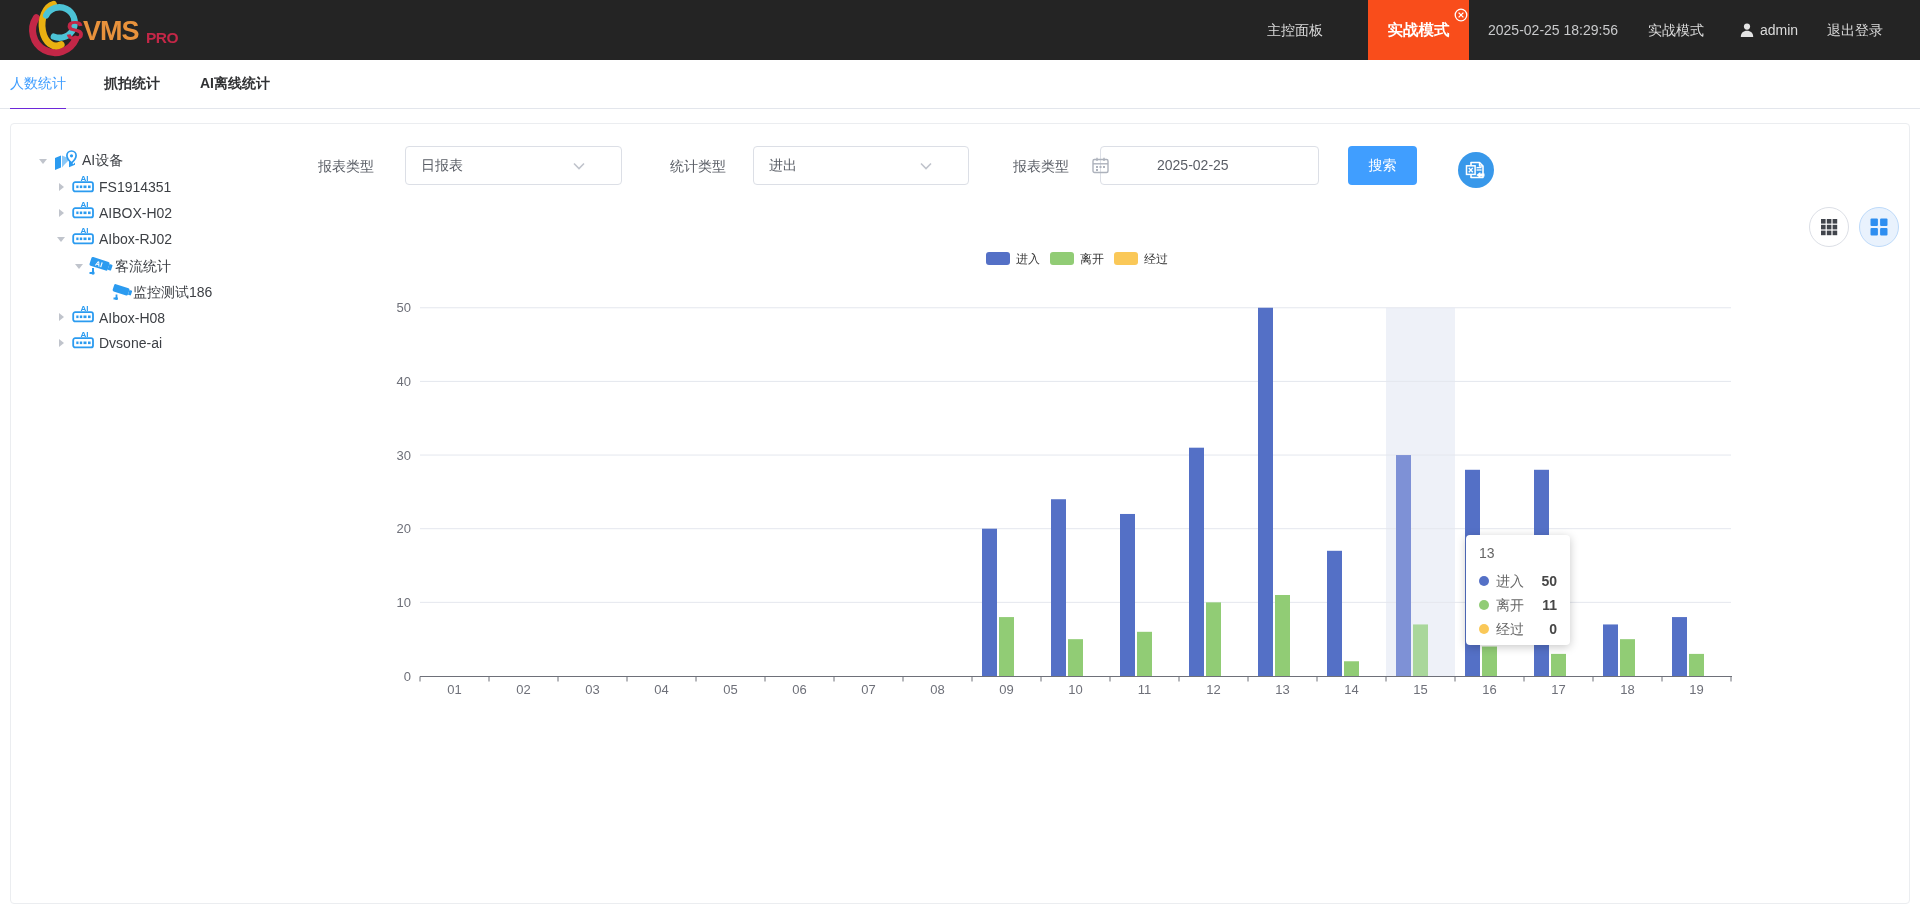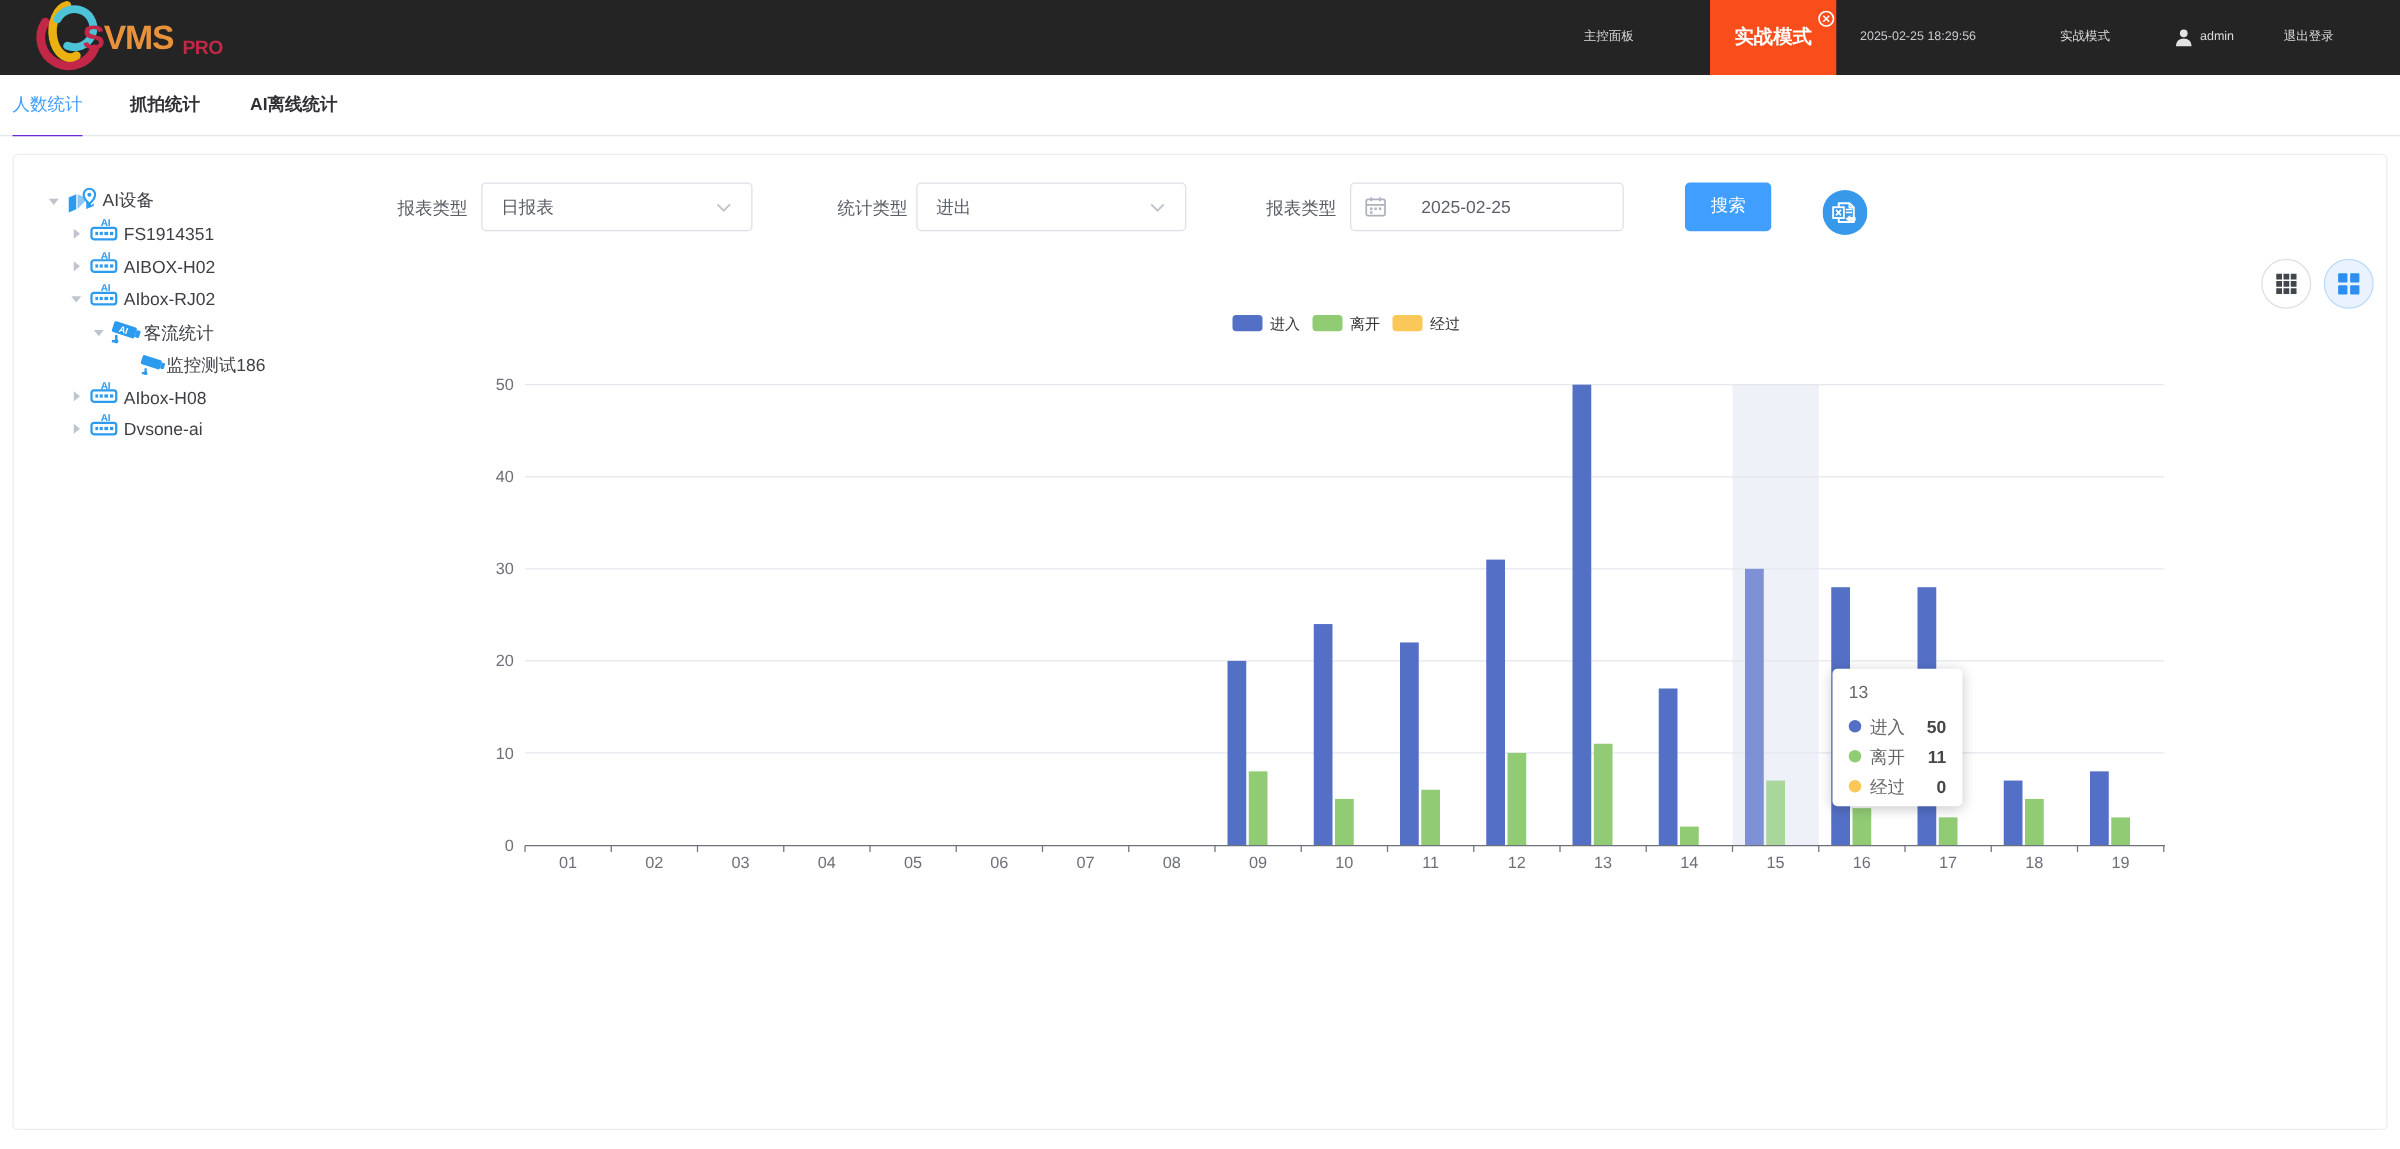--- a/index.html
+++ b/index.html
@@ -1,27 +1,27 @@
 <!DOCTYPE html>
 <html lang="zh"><head>
 <meta charset="utf-8">
 <style>
 * { margin:0; padding:0; box-sizing:border-box; }
 html,body { width:1920px; height:919px; background:#fff; font-family:"Liberation Sans",sans-serif; overflow:hidden; position:relative; }
 .header { position:absolute; left:0; top:0; width:1920px; height:60px; background:#242424; }
-.hitem { position:absolute; top:0; height:76px; line-height:60px; color:#dbdbdb; font-size:10px; }
+.hitem { position:absolute; top:0; height:76px; line-height:60px; color:#dbdbdb; font-size:14px; }
 .orangetab { position:absolute; left:1368px; top:0; width:101px; height:60px; background:#f94d1b; color:#fff; font-weight:bold; font-size:15.5px; text-align:center; line-height:60px; }
 .tabbar { position:absolute; left:0; top:60px; width:1920px; height:49px; background:#fff; border-bottom:1px solid #e3e6ec; }
 .tab { position:absolute; top:0; height:49px; line-height:46px; font-size:14px; font-weight:700; color:#303133; }
 .tab.active { color:#409eff; font-weight:500; border-bottom:1px solid #6d28d9; }
 .card { position:absolute; left:10px; top:123px; width:1900px; height:781px; background:#fff; border:1px solid #ebedf0; border-radius:4px; }
 .treetxt { position:absolute; font-size:14px; color:#3c3f44; height:20px; line-height:20px; }
 .flabel { position:absolute; font-size:14px; color:#5a5e66; height:20px; line-height:20px; }
-.selbox { position:absolute; height:39px; border:1px solid #dcdfe6; border-radius:4px; background:#fff; font-size:14px; color:#5a5e66; line-height:37px; padding-left:15px; }
-.btn { position:absolute; left:1348px; top:146px; width:69px; height:39px; background:#409eff; color:#fff; font-size:14px; text-align:center; line-height:39px; border-radius:4px;font-family:Liberation Serif, serif; }
+.selbox { position:absolute; height:39px; border:1px solid #dcdfe6; border-radius:4px; background:#fff; font-size:14px; color:#5a5e66; line-height:37px; padding-left:15px;margin-left:20px; }
+.btn { position:absolute; left:1348px; top:146px; width:69px; height:39px; background:#409eff; color:#fff; font-size:14px; text-align:center; line-height:39px; border-radius:4px; }
 .legend { position:absolute; left:986px; top:252px; height:14px; }
 .legend .sw { display:inline-block; width:24px; height:13px; border-radius:3px; margin-right:6px; vertical-align:top; }
 .legend .lt { display:inline-block; font-size:12px; color:#333; line-height:14px; margin-right:10px; vertical-align:top; }
 .tooltip { position:absolute; left:1466px; top:535px; width:104px; height:110px; background:#fff; border-radius:4px; box-shadow:0 2px 10px rgba(0,0,0,0.22); padding:10px 13px 0 13px; }
 .tt-title { font-size:14px; color:#666; margin-bottom:8px; }
 .tt-row { position:relative; height:24px; line-height:24px; }
 .dot { position:absolute; left:0; top:7px; width:10px; height:10px; border-radius:50%; }
 .lab { position:absolute; left:17px; font-size:14px; color:#666; }
 .val { position:absolute; right:0; font-size:14px; font-weight:bold; color:#464646; }
 </style>

